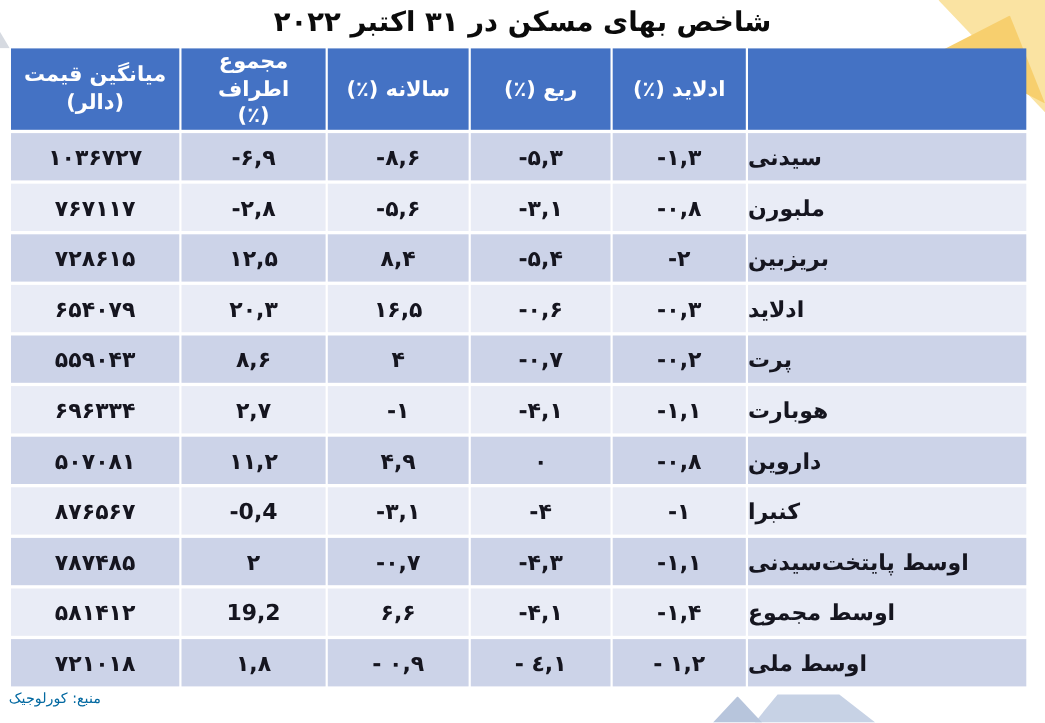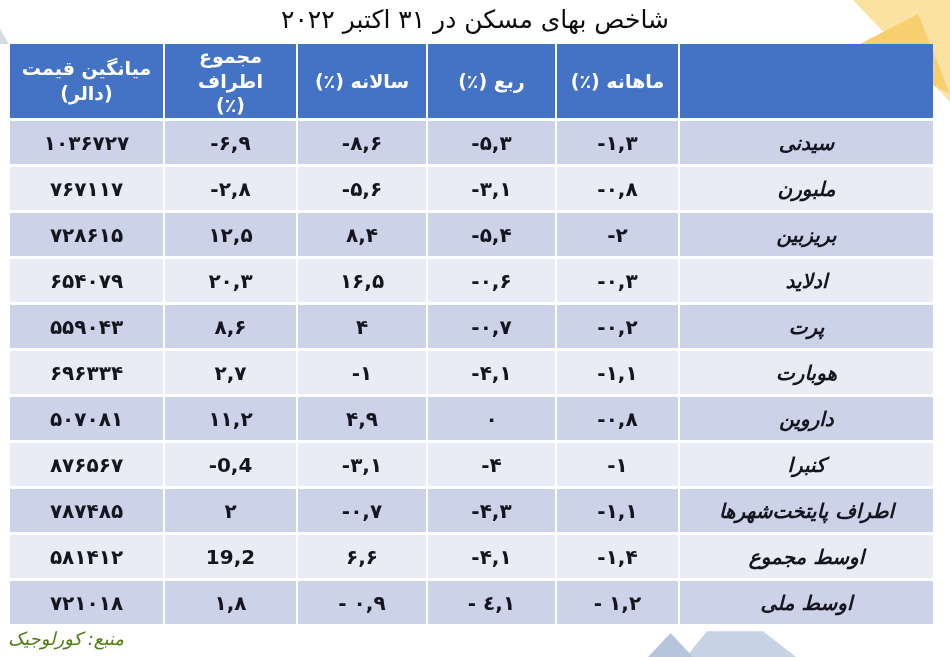--- a/index.html
+++ b/index.html
@@ -12,42 +12,42 @@
   .tri-yellow-dark { position:absolute; left:856px; top:14px; width:94px; height:80px;
     background:#f7cf6e; clip-path:polygon(66% 0, 0 40%, 100% 100%); z-index:0; }
   .tri-blue-large { position:absolute; left:686px; top:630px; width:110px; height:27px;
     background:#c7d2e5; clip-path:polygon(19% 5%, 70% 5%, 100% 100%, 0 100%); z-index:0; }
   .tri-blue-small { position:absolute; left:648px; top:633px; width:45px; height:24px;
     background:#b7c5dc; clip-path:polygon(50% 0, 100% 100%, 0 100%); z-index:0; }
   .corner-sliver { position:absolute; left:0; top:29px; width:9px; height:15px;
     background:#b5bcc9; clip-path:polygon(0 0, 100% 100%, 0 100%); opacity:.55; z-index:0; }
 
   .page-title { position:absolute; top:1px; left:0; width:950px; height:38px; line-height:38px;
-    text-align:center; direction:rtl; font-size:25px; font-weight:normal; color:#0b0b0b; z-index:2; }
+    text-align:center; direction:rtl; font-size:25px; font-weight:bold; color:#0b0b0b; z-index:2; }
 
   .table-wrap { position:absolute; left:8px; top:41px; width:927px; z-index:1; }
   table.data { direction:rtl; border-collapse:separate; border-spacing:2px 3px; width:927px;
     table-layout:fixed; background:transparent; }
   col.c-city   { width:253px; }
   col.c-month  { width:121px; }
   col.c-qtr    { width:127px; }
   col.c-ann    { width:128px; }
   col.c-total  { width:131px; }
   col.c-price  { width:153px; }
 
   th { background:#4472c4; color:#ffffff; font-weight:bold; font-size:19px; height:70px;
     text-align:center; vertical-align:middle; white-space:pre-line; line-height:1.3; direction:rtl; }
   tbody td { height:43px; vertical-align:middle; font-size:20px; font-weight:bold; color:#15151f; }
   tbody tr:nth-child(odd)  td { background:#ccd3e8; }
   tbody tr:nth-child(even) td { background:#e9ecf6; }
-  td.city { text-align:center; padding-right:0; direction:rtl;font-style:italic; }
+  td.city { text-align:left; padding-right:0; direction:rtl; }
   td.num  { text-align:center; direction:ltr; }
 
-  .source-note { position:absolute; left:8px; top:628px; font-size:18px; color:#4d7c0f;
-    direction:rtl; z-index:2;font-style:italic; }
+  .source-note { position:absolute; left:8px; top:628px; font-size:13px; color:#0369a1;
+    direction:rtl; z-index:2; }
 </style>
 </head>
 <body>
 
 <div class="page">
 
   <div class="tri-yellow-light"></div>
   <div class="tri-yellow-dark"></div>
   <div class="tri-blue-large"></div>
   <div class="tri-blue-small"></div>
@@ -61,21 +61,21 @@
         <col class="c-city">
           <col class="c-month">
           <col class="c-qtr">
           <col class="c-ann">
           <col class="c-total">
           <col class="c-price">
       </colgroup>
       <thead>
         <tr>
           <th></th>
-          <th>ماهانه (٪)</th>
+          <th>ادلاید (٪)</th>
           <th>ربع (٪)</th>
           <th>سالانه (٪)</th>
           <th>مجموع اطراف
 (٪)</th>
           <th>میانگین قیمت
 (دالر)</th>
         </tr>
       </thead>
       <tbody>
         <tr>
@@ -136,21 +136,21 @@
         </tr>
         <tr>
           <td class="city">کنبرا</td>
           <td class="num">-۱</td>
           <td class="num">-۴</td>
           <td class="num">-۳,۱</td>
           <td class="num">-0,4</td>
           <td class="num">۸۷۶۵۶۷</td>
         </tr>
         <tr>
-          <td class="city">اطراف پایتخت‌شهرها</td>
+          <td class="city">اوسط پایتخت‌سیدنی</td>
           <td class="num">-۱,۱</td>
           <td class="num">-۴,۳</td>
           <td class="num">-۰,۷</td>
           <td class="num">۲</td>
           <td class="num">۷۸۷۴۸۵</td>
         </tr>
         <tr>
           <td class="city">اوسط مجموع</td>
           <td class="num">-۱,۴</td>
           <td class="num">-۴,۱</td>

